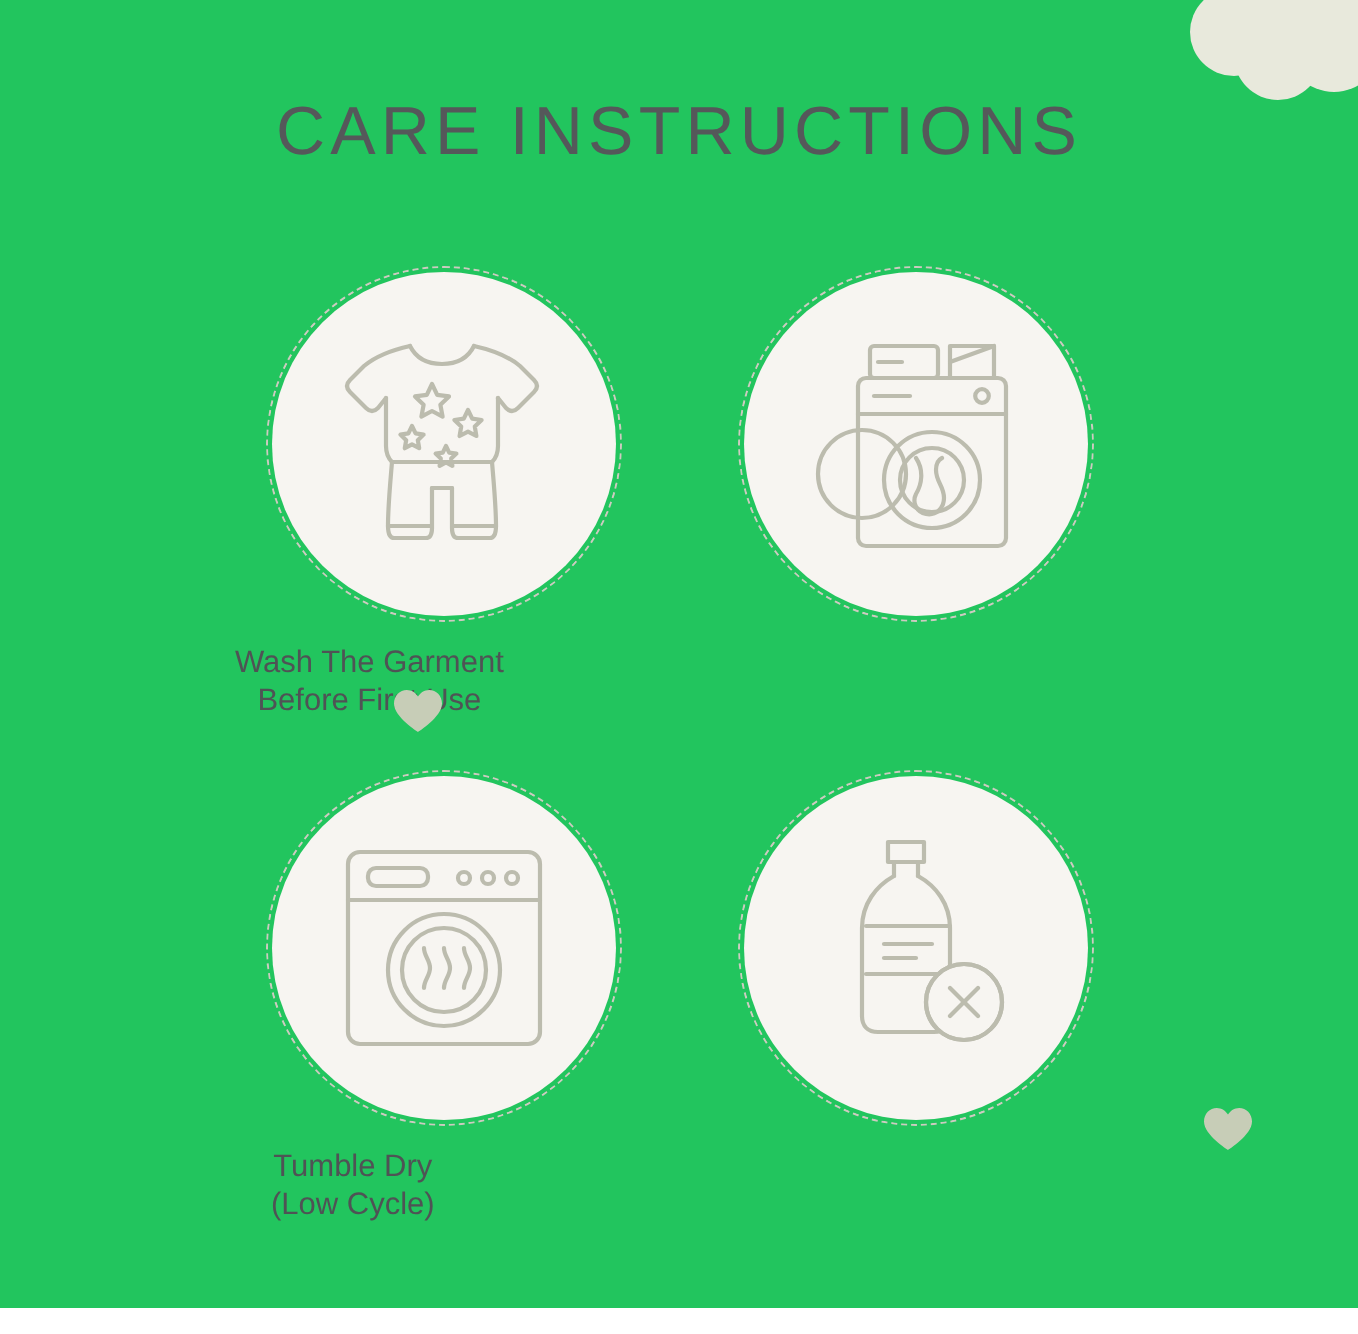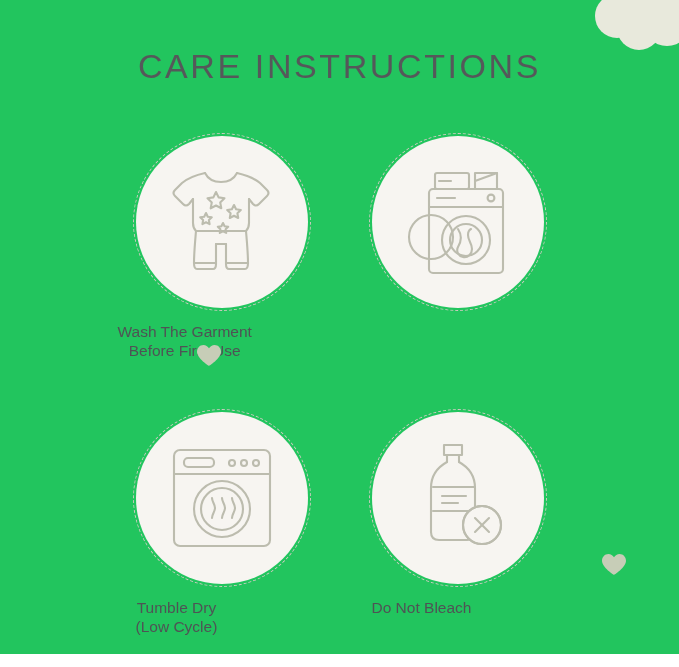--- a/index.html
+++ b/index.html
@@ -45,21 +45,21 @@
     font-weight: 400;
   }
 
   
   .row {
     position: absolute;
     display: flex;
     justify-content: center;
   }
   #row1 { top: 136px; left: 0; width: 679px; gap: 64px; }
-  #row2 { top: 412px; left: 0; width: 679px; gap: 64px; }
+  #row2 { top: 388px; left: 0; width: 679px; gap: 64px; }
 
   .card {
     width: 172px;
     display: flex;
     flex-direction: column;
     align-items: flex-start;
   }
 
   .circle {
     width: 172px;
@@ -236,21 +236,20 @@
             <path d="M44 61h24"></path>
             <path d="M44 68h16"></path>
 
             <circle cx="84" cy="90" r="19" fill="#f7f5f1"></circle>
             <circle cx="84" cy="90" r="19"></circle>
             <path d="M77 83l14 14"></path>
             <path d="M91 83l-14 14"></path>
           </g>
         </svg>
       </div>
-      <div class="caption">Do Not Bleach</div>
     </div>
 
   </div>
 
   <svg class="heart" id="heart1" width="26" height="24" viewBox="0 0 26 24">
     <path d="M13 22C13 22 1 14.6 1 7.8 1 3.9 3.9 1 7.4 1c2.4 0 4.4 1.4 5.6 3.3C14.2 2.4 16.2 1 18.6 1 22.1 1 25 3.9 25 7.8 25 14.6 13 22 13 22z" fill="#c7cdb7"></path>
   </svg>
   <svg class="heart" id="heart2" width="26" height="24" viewBox="0 0 26 24">
     <path d="M13 22C13 22 1 14.6 1 7.8 1 3.9 3.9 1 7.4 1c2.4 0 4.4 1.4 5.6 3.3C14.2 2.4 16.2 1 18.6 1 22.1 1 25 3.9 25 7.8 25 14.6 13 22 13 22z" fill="#c7cdb7"></path>
   </svg>

